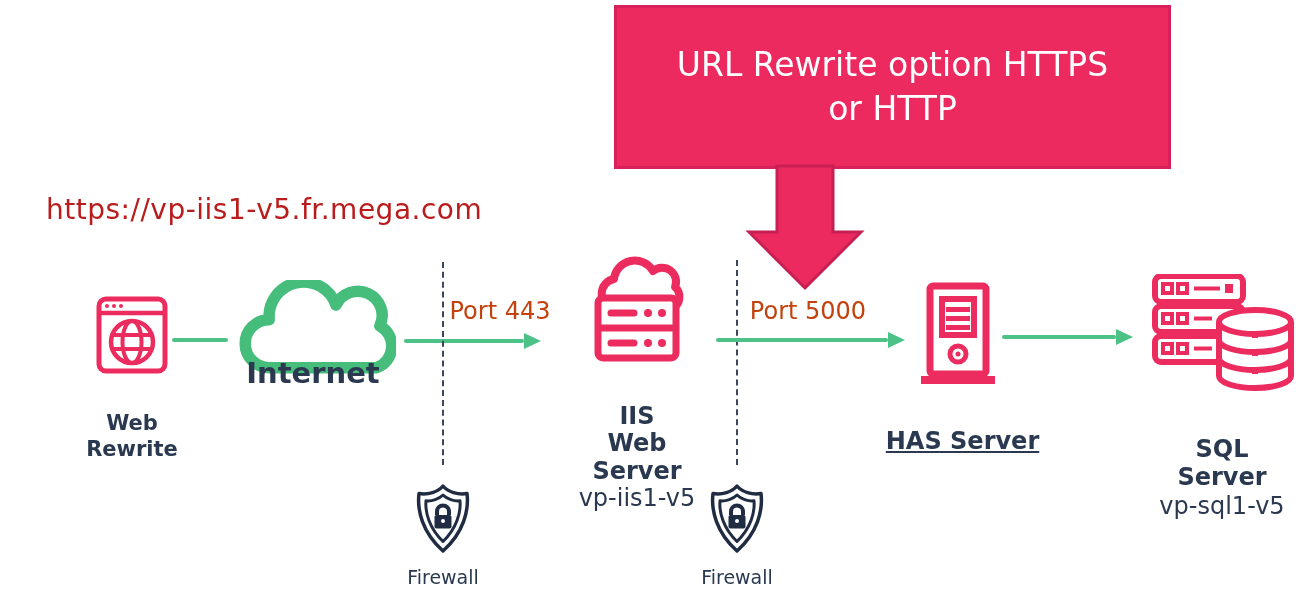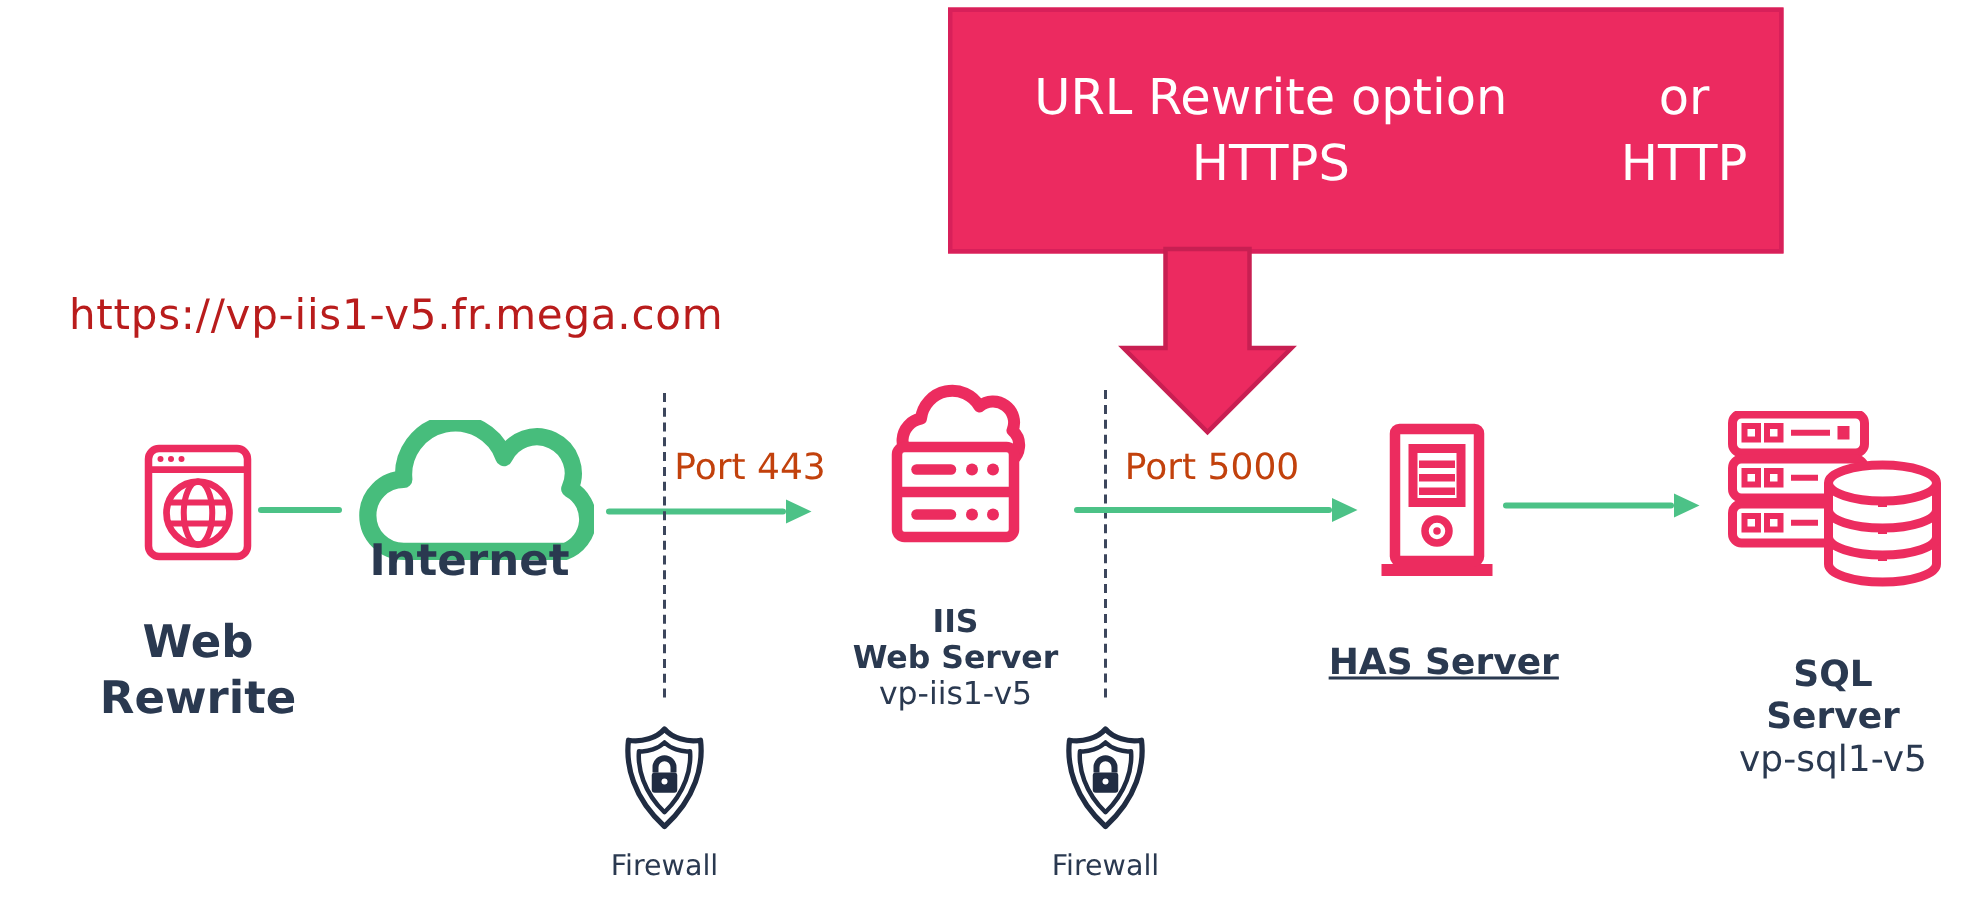--- a/index.html
+++ b/index.html
@@ -1,33 +1,33 @@
 <!DOCTYPE html>
 <html><head>
 <meta charset="utf-8">
 <style>
   html,body{margin:0;padding:0;background:#fff;}
   #stage{position:relative;width:1315px;height:605px;background:#ffffff;overflow:hidden;
          font-family:"DejaVu Sans",sans-serif;}
   .abs{position:absolute;}
 
   
-  .banner{left:632px;top:5px;width:551px;height:158px;background:#EC2A60;border:3px solid #D8205A;
-          display:flex;align-items:center;justify-content:center;
+  .banner{left:614px;top:5px;width:551px;height:158px;background:#EC2A60;border:3px solid #D8205A;
+          display:flex;flex-direction:column;align-items:center;justify-content:center;
           color:#ffffff;font-size:33px;line-height:1.32;text-align:center;}
 
   
   .url{left:46px;top:193px;font-size:28px;font-weight:normal;color:#b91c1c;letter-spacing:.5px;white-space:nowrap;}
 
   
   .nodelabel{color:#2A3950;text-align:center;margin-top:34px;}
   .bold{font-weight:bold;}
-  .lbl-browser{left:57px;top:377px;width:150px;font-size:30px;font-weight:bold;line-height:1.22;}
+  .lbl-browser{left:57px;top:377px;width:150px;font-size:21px;font-weight:bold;line-height:1.22;}
   .lbl-internet{left:238px;top:322px;width:150px;font-size:29px;font-weight:bold;}
-  .lbl-iis{left:562px;top:369px;width:150px;font-size:21px;line-height:1.14;}
+  .lbl-iis{left:562px;top:369px;width:150px;font-size:24px;line-height:1.14;}
   .lbl-has{left:885px;top:393px;width:155px;font-size:24px;line-height:1.18;text-decoration:underline;}
   .lbl-sql{left:1147px;top:401px;width:150px;font-size:24px;line-height:1.18;}
   .host{font-weight:400;}
 
   
   .portlabel{font-size:24px;color:#c2410c;text-align:center;}
   .p443{left:430px;top:297px;width:140px;}
   .p5000{left:733px;top:297px;width:150px;}
 
   

